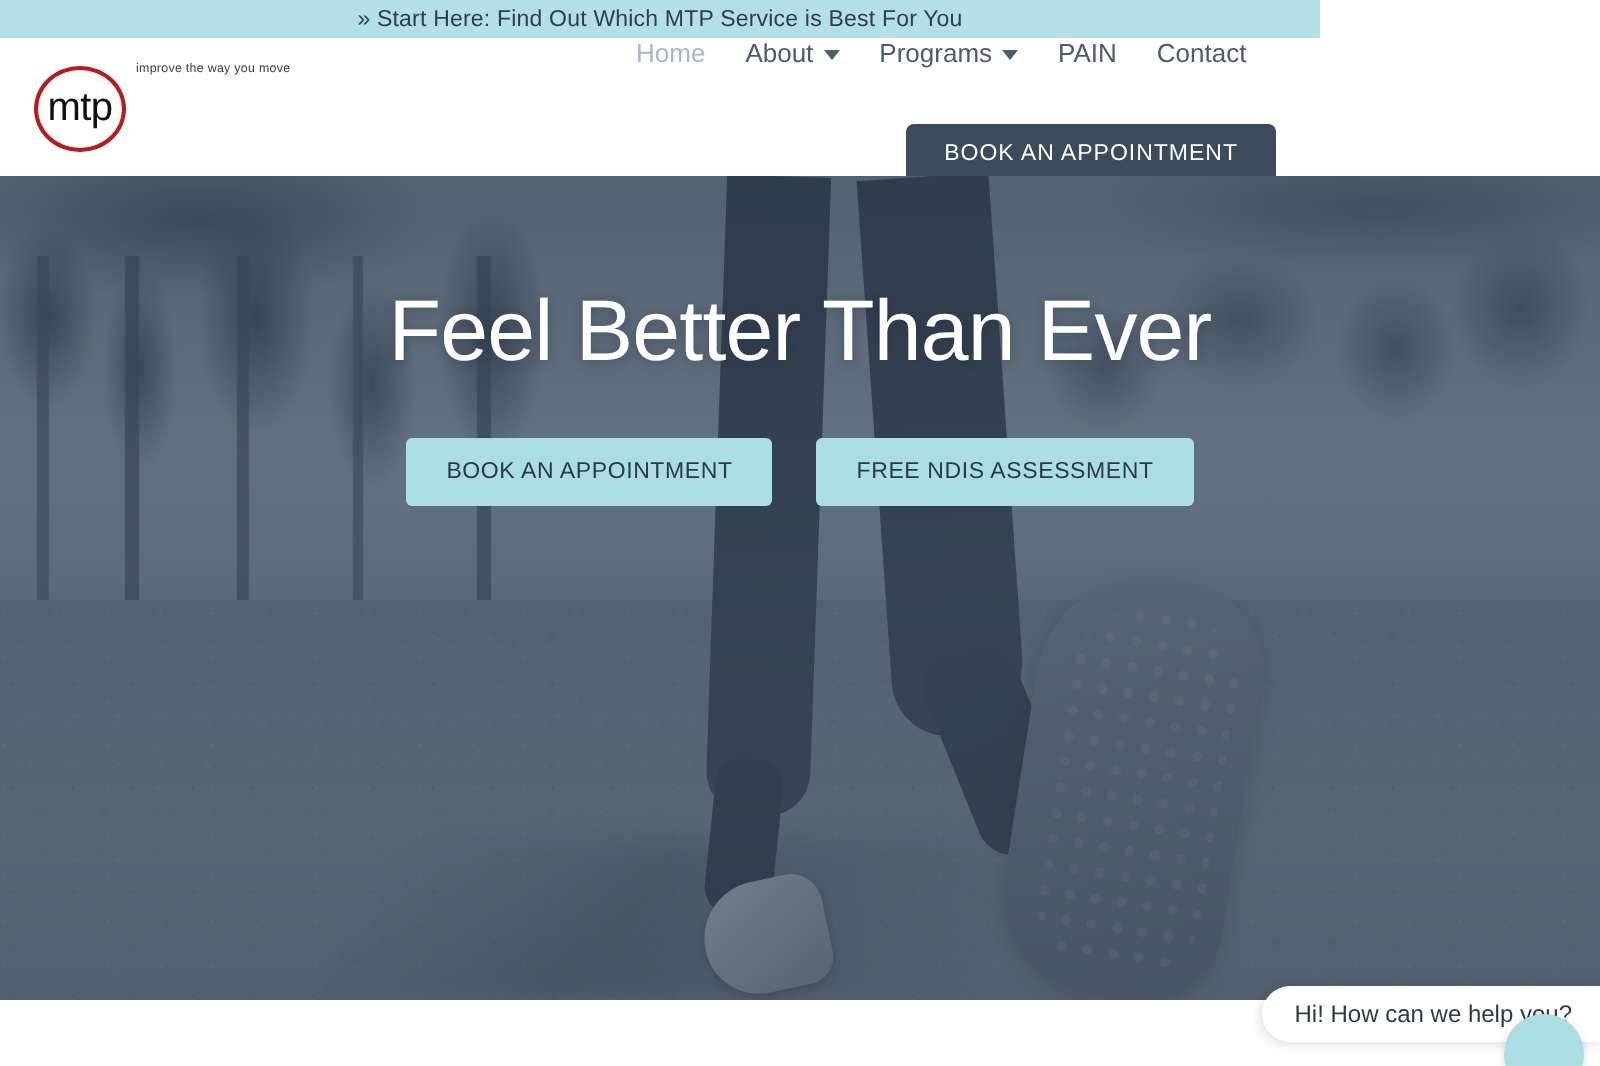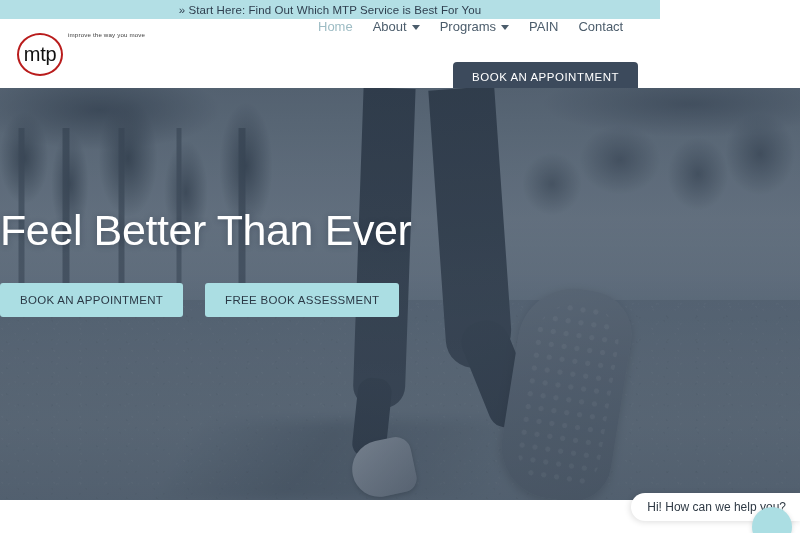--- a/index.html
+++ b/index.html
@@ -182,21 +182,21 @@
   }
 
   .hero-tint { position:absolute; inset:0; background:#46556688; }
   .hero-tint2 {
     position:absolute; inset:0;
     background:linear-gradient(to bottom,#2c3a4a55 0%, #3a485a22 45%, #2c3a4a33 100%);
   }
 
   .hero-content {
     position:absolute; inset:0; display:flex; flex-direction:column;
-    align-items:flex-start; padding-top:118px;
+    align-items:center; padding-top:54px;
   }
   .hero-title {
     font-size:43px; font-weight:300; color:#ffffff;
     letter-spacing:-.4px; line-height:48px; white-space:nowrap;
     text-shadow:0 1px 6px #1d2a3a55;
   }
   .hero-sub {
     margin-top:8px; font-size:22px; font-weight:300; color:#f2f6f8;
     letter-spacing:-.1px; white-space:nowrap;
     text-shadow:0 1px 5px #1d2a3a55;
@@ -293,21 +293,21 @@
       <div class="hero-tint"></div>
       <div class="hero-tint2"></div>
     </div>
 
     <div class="hero-content">
       <h1 class="hero-title">Feel Better Than Ever</h1>
 
 
       <div class="cta-row">
         <button class="cta-btn">BOOK AN APPOINTMENT</button>
-        <button class="cta-btn">FREE BOOK ASSESSMENT</button>
+        <button class="cta-btn">FREE NDIS ASSESSMENT</button>
       </div>
     </div>
   </div>
 
   <div class="bottom-strip">
     <div class="chat-bubble">Hi! How can we help you?</div>
     <div class="chat-launcher"></div>
   </div>
 
 </div>

